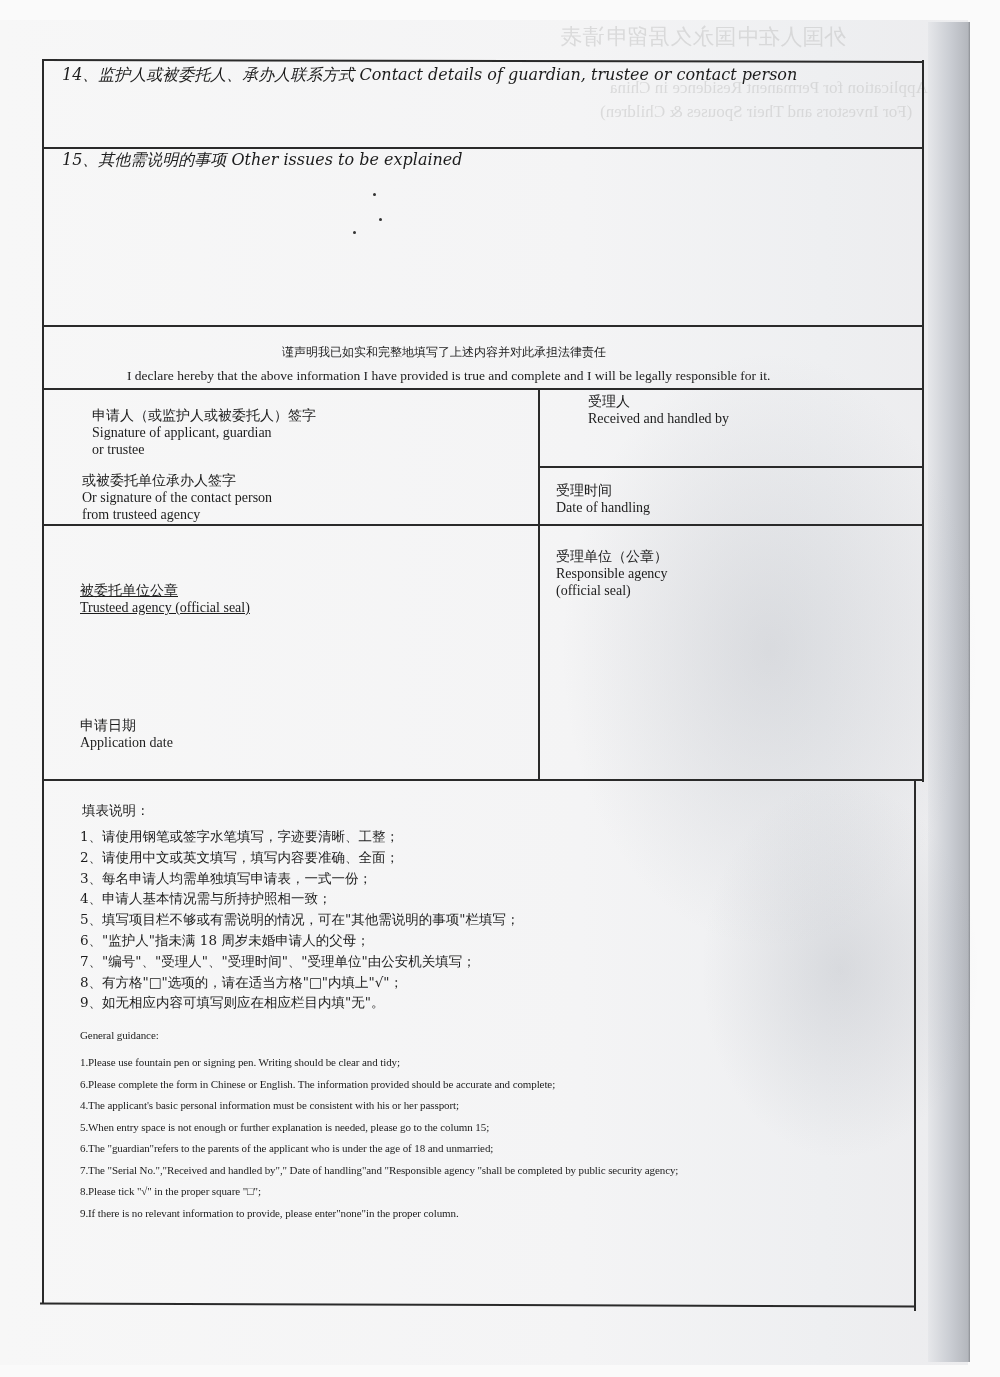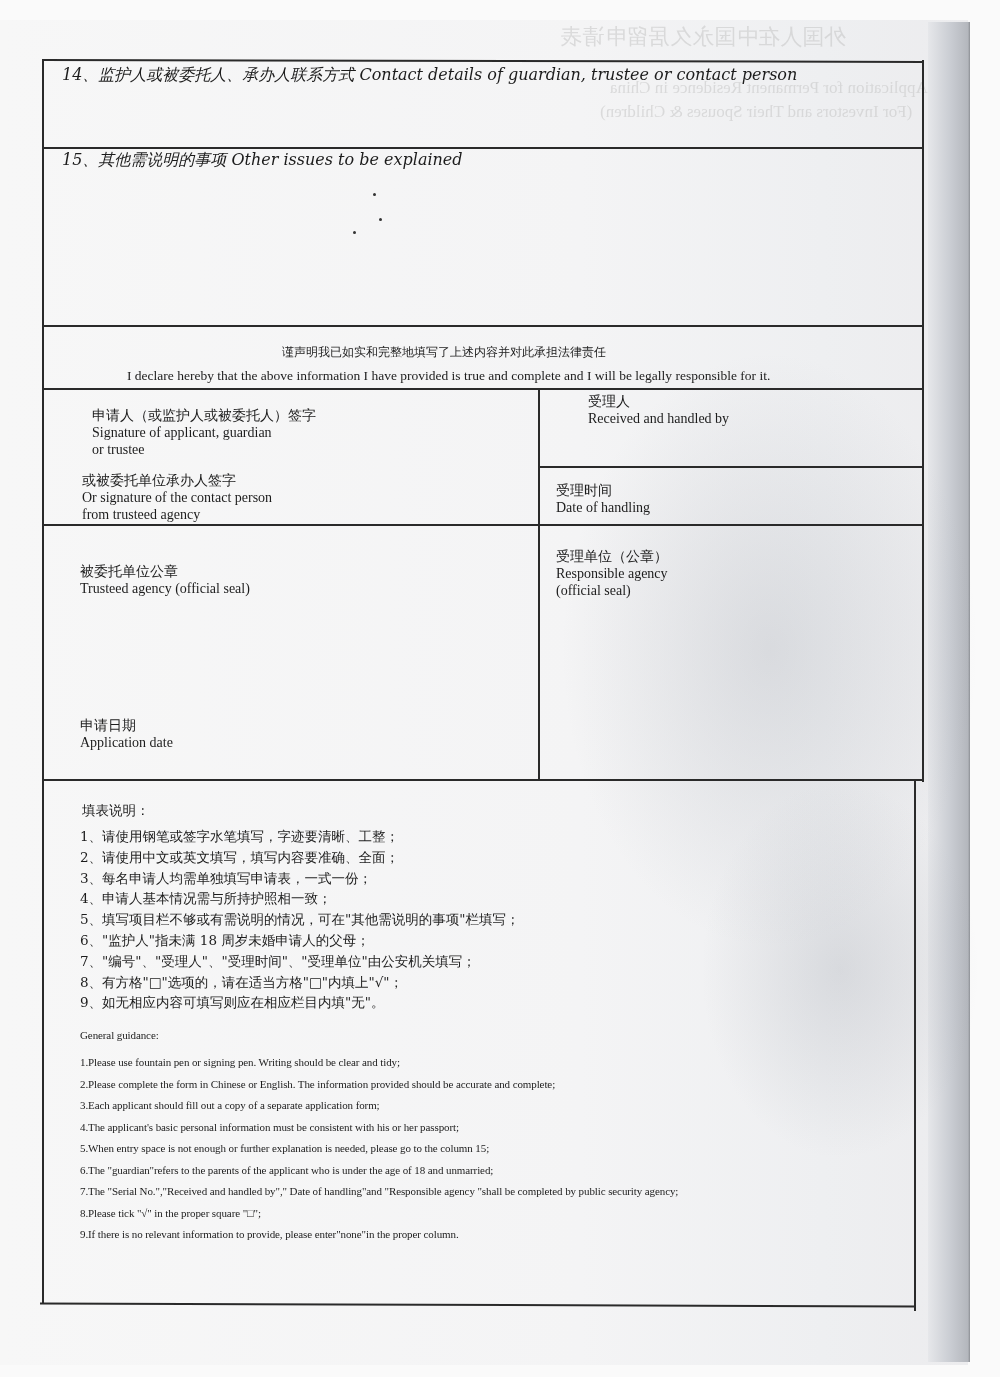--- a/index.html
+++ b/index.html
@@ -100,21 +100,21 @@
 </div>
 <div class="field" style="left:720px; top:468px; width:200px; height:55px;"></div>
 
 <div class="txt" style="left:556px; top:547px;">
   <span class="lbl-cn">受理单位（公章）</span>
   <span class="lbl-en">Responsible agency</span>
   <span class="lbl-en">(official seal)</span>
 </div>
 <div class="field" style="left:540px; top:610px; width:380px; height:166px;"></div>
 
-<div class="txt" style="left:80px; top:562px;">
+<div class="txt" style="left:80px; top:581px;text-decoration:underline;">
   <span class="lbl-cn">被委托单位公章</span>
   <span class="lbl-en">Trusteed agency (official seal)</span>
 </div>
 <div class="field" style="left:300px; top:528px; width:234px; height:140px;"></div>
 
 <div class="txt" style="left:80px; top:716px;">
   <span class="lbl-cn">申请日期</span>
   <span class="lbl-en">Application date</span>
 </div>
 <div class="field" style="left:200px; top:700px; width:334px; height:76px;"></div>
@@ -128,21 +128,20 @@
   <div>5、填写项目栏不够或有需说明的情况，可在"其他需说明的事项"栏填写；</div>
   <div>6、"监护人"指未满 18 周岁未婚申请人的父母；</div>
   <div>7、"编号"、"受理人"、"受理时间"、"受理单位"由公安机关填写；</div>
   <div>8、有方格"□"选项的，请在适当方格"□"内填上"√"；</div>
   <div>9、如无相应内容可填写则应在相应栏目内填"无"。</div>
 </div>
 
 <div class="txt guide-en" style="left:80px; top:1025px;">General  guidance:</div>
 <div class="txt guide-en" style="left:80px; top:1052px;">
   <div>1.Please use fountain  pen or signing pen. Writing should be clear and tidy;</div>
-  <div>2.Please complete the form in Chinese or English. The information provided should be accurate and complete;</div>
-  <div>3.Each applicant should fill out a copy of  a separate application form;</div>
+  <div>6.Please complete the form in Chinese or English. The information provided should be accurate and complete;</div>
   <div>4.The applicant's basic personal information must be consistent with his or her passport;</div>
   <div>5.When entry space is not enough or  further explanation is needed, please go to the column 15;</div>
   <div>6.The "guardian"refers to the parents of the applicant who is under the age of 18 and unmarried;</div>
   <div>7.The "Serial No.","Received and handled by"," Date of handling"and "Responsible agency "shall be completed  by public security agency;</div>
   <div>8.Please tick "√" in the proper square "□";</div>
   <div>9.If there is no relevant information to provide, please enter"none"in the proper column.</div>
 </div>
 
 </body></html>

